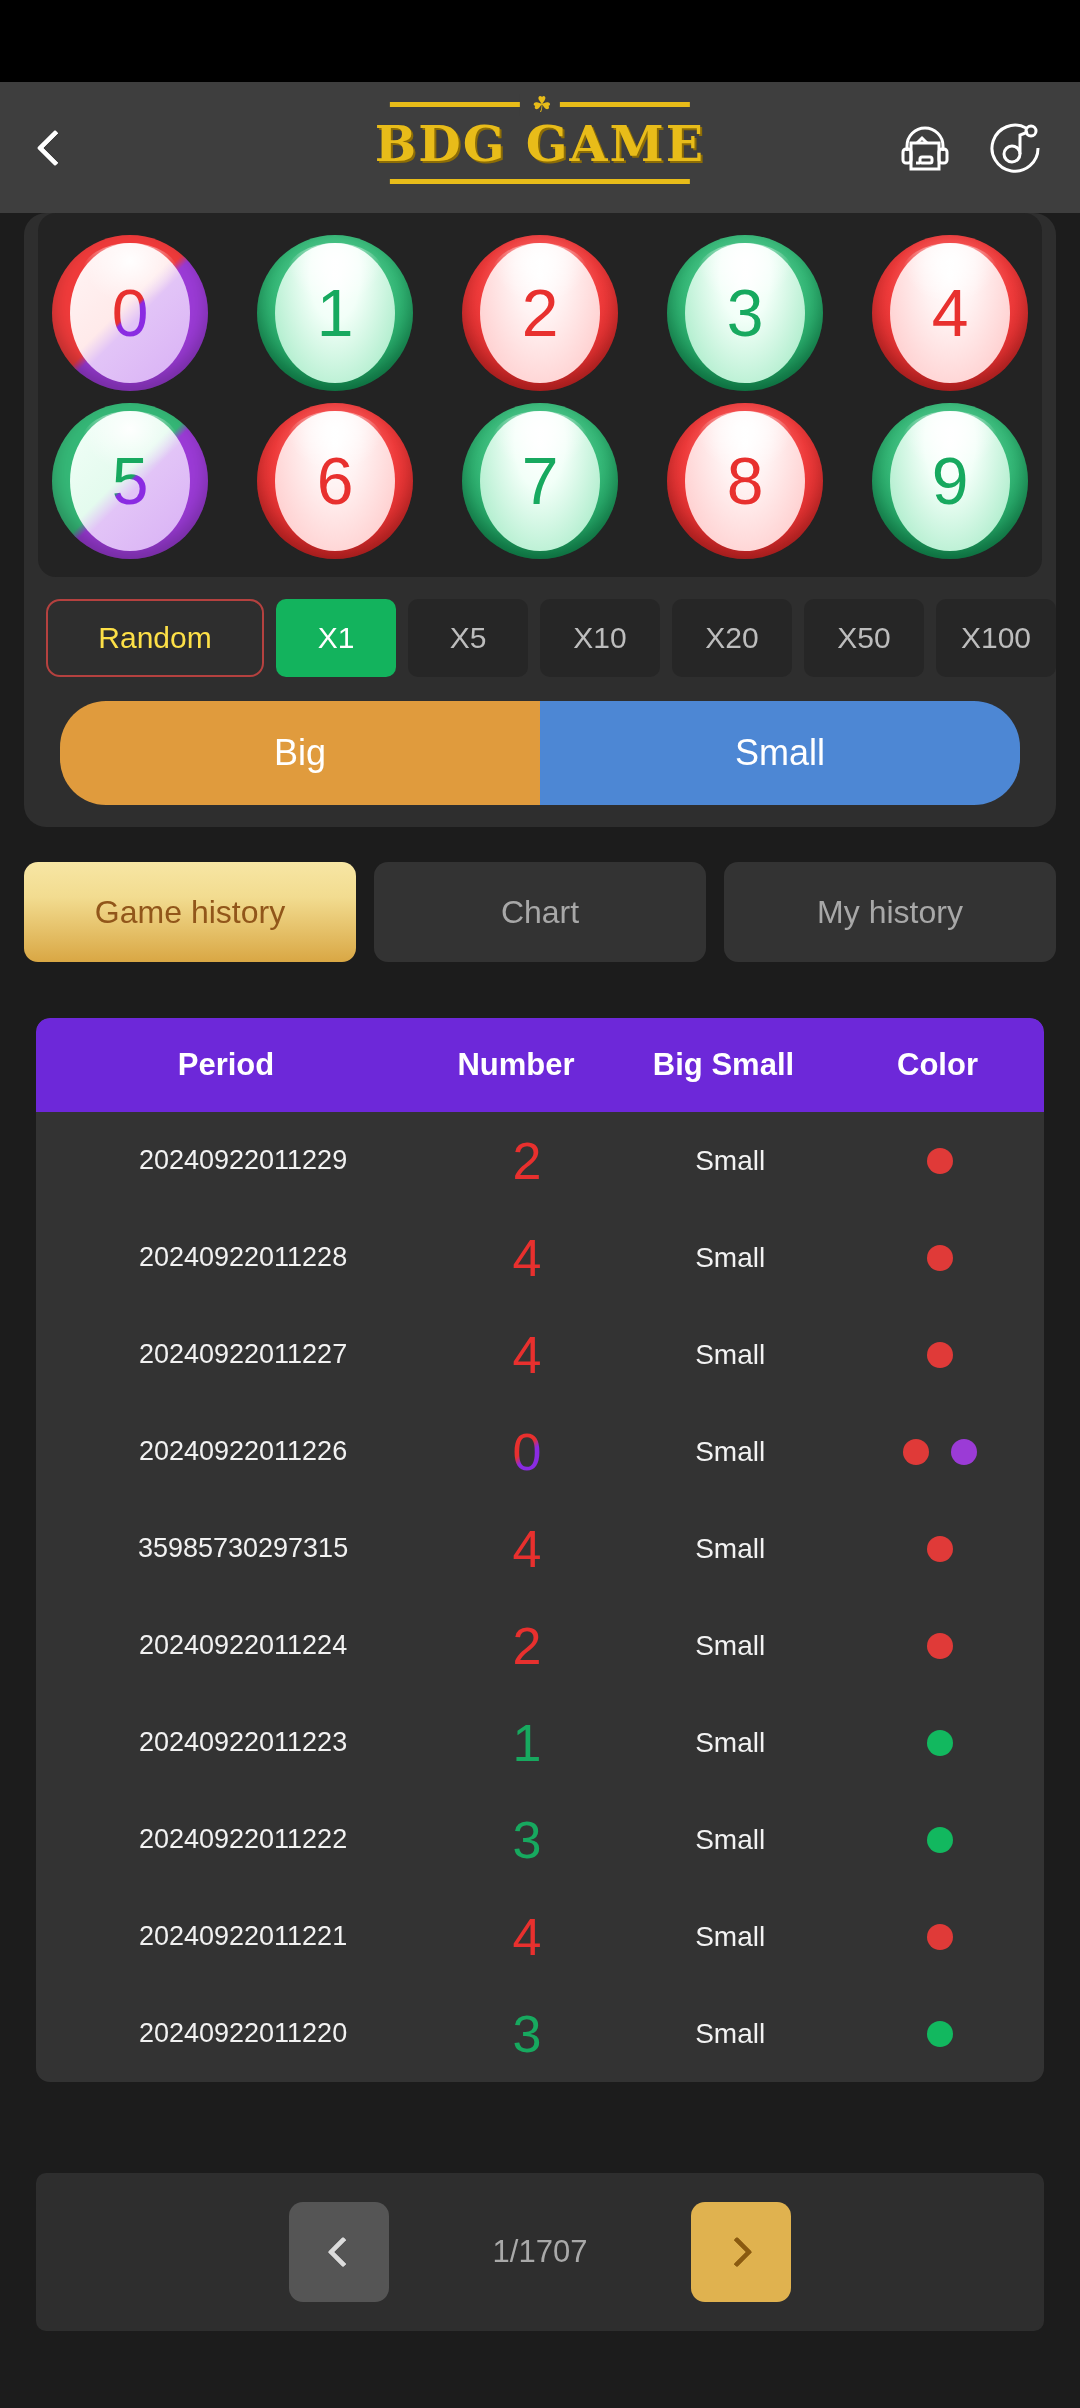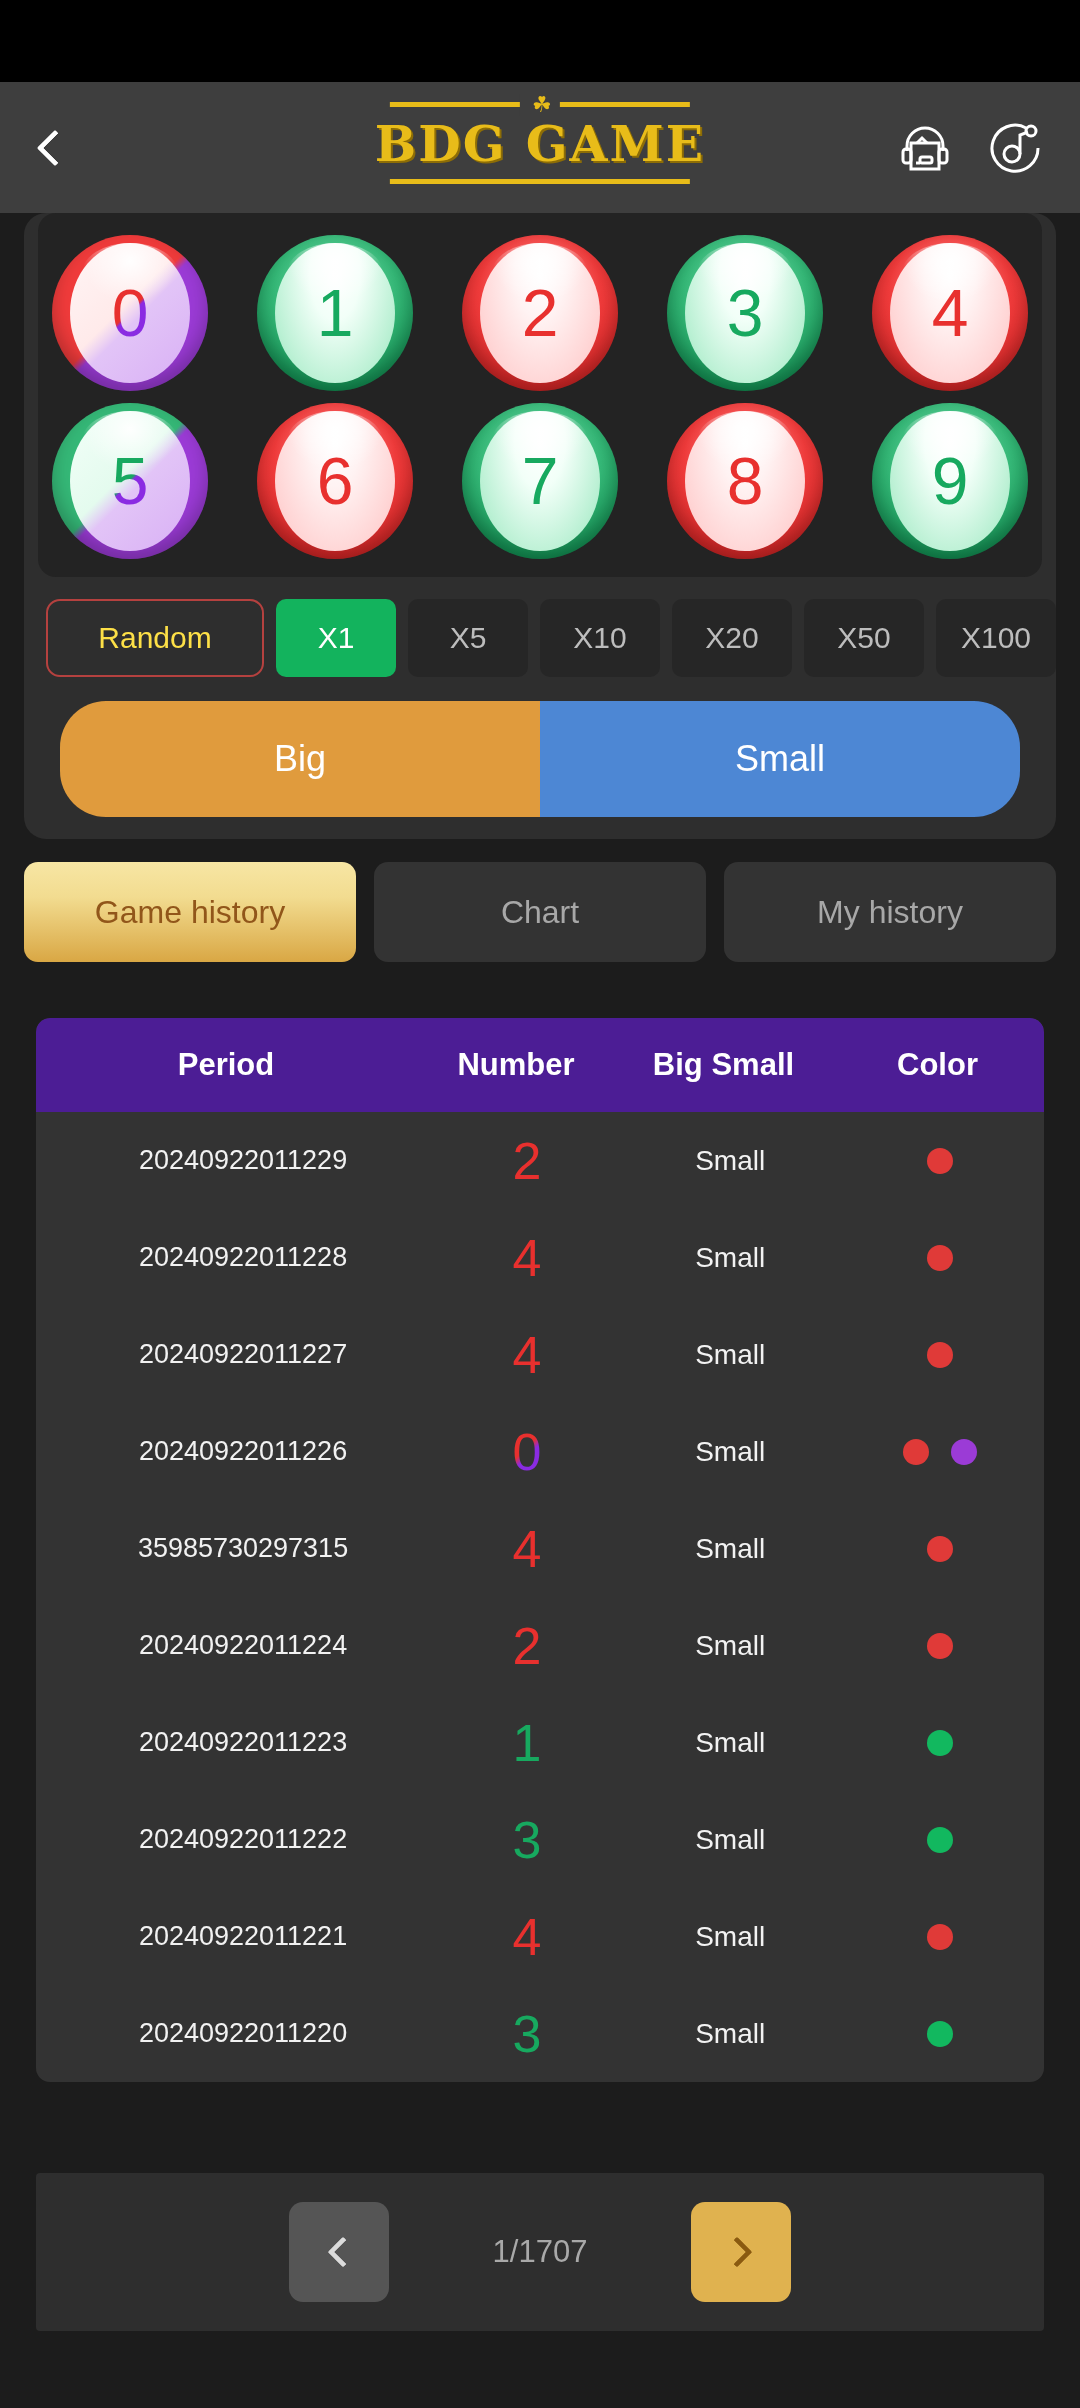--- a/index.html
+++ b/index.html
@@ -90,21 +90,21 @@
     background: #262626; color: #bdbdbd; font-size: 30px;
     display:flex; align-items:center; justify-content:center; cursor:pointer;
     border: 1px solid transparent;
   }
   .mult-random { width: 218px; color:#fde047; border: 2px solid #b5413f; background: #2e2e2e; border-radius: 14px;}
   .mult-num { width: 120px; }
   .mult-active { background: #13b35d; color: #ffffff; }
 
   
   .bs-row { display:flex; margin: 24px 36px 0 36px; border-radius: 46px; overflow:hidden; }
-  .bs-btn { flex:1; height: 116px; display:flex; align-items:center; justify-content:center;
+  .bs-btn { flex:1; height: 104px; display:flex; align-items:center; justify-content:center;
             font-size: 36px; color:#fff; cursor:pointer; }
   .bs-big { background:#e09b3d; }
   .bs-small { background:#4d87d4; }
 
   
   .tabs { position:absolute; left: 24px; top: 862px; width: 1032px; display:flex; gap: 18px; }
   .tab {
     flex: 1; height: 100px; border-radius: 14px; background:#333333;
     display:flex; align-items:center; justify-content:center;
     font-size: 32px; color:#a8a8a8; cursor:pointer;
@@ -114,41 +114,41 @@
     color: #91561a;
   }
 
   
   .table-card {
     position:absolute; left: 36px; top: 1018px; width: 1008px;
     background: #333333; border-radius: 14px; overflow:hidden;
   }
   .thead {
     display:flex; height: 94px; align-items:center;
-    background:#4c1d95; color:#ffffff; font-size: 31px; font-weight: 700;
+    background:#6d28d9; color:#ffffff; font-size: 31px; font-weight: 700;
     border-radius: 14px 14px 0 0;
   }
   .tbody { }
   .trow { display:flex; align-items:center; height: 97px; padding-left: 21px; }
   .c-period { width: 380px; text-align:center; color:#f2f2f2; font-size: 27px; }
   .c-number { width: 200px; text-align:center; font-size: 52px; font-weight: 500; }
   .c-bs { width: 215px; text-align:center; color:#f2f2f2; font-size: 28px; }
   .c-color { width: 213px; display:flex; align-items:center; justify-content:center; gap: 22px; }
   .thead .c-period, .thead .c-number, .thead .c-bs, .thead .c-color {
     font-size: 31px; color:#fff; font-weight:700; display:block; text-align:center; line-height: 94px;
   }
   .dot { width: 26px; height: 26px; border-radius: 50%; display:inline-block; }
   .dot-red { background:#e03a38; }
   .dot-green { background:#12b85f; }
   .dot-violet { background:#9b3bd6; }
 
   
   .pager {
     position:absolute; left: 36px; top: 2173px; width: 1008px; height: 158px;
-    background:#2e2e2e; border-radius: 4px;
+    background:#2e2e2e; border-radius: 10px;
     display:flex; align-items:center; justify-content:center; gap: 104px;
   }
   .pg-btn { width: 100px; height: 100px; border-radius: 14px; display:flex;
             align-items:center; justify-content:center; cursor:pointer; }
   .pg-prev { background:#555555; }
   .pg-next { background:#e0b24f; }
   .pg-chev { width: 22px; height: 22px; border-top: 5px solid #ddd; border-right: 5px solid #ddd; border-radius:2px;}
   .pg-prev .pg-chev { transform: rotate(-135deg); margin-left: 8px; border-color:#dcdcdc; }
   .pg-next .pg-chev { transform: rotate(45deg); margin-right: 8px; border-color:#8a5a10; }
   .pg-label { color:#a9a9a9; font-size: 31px; }

